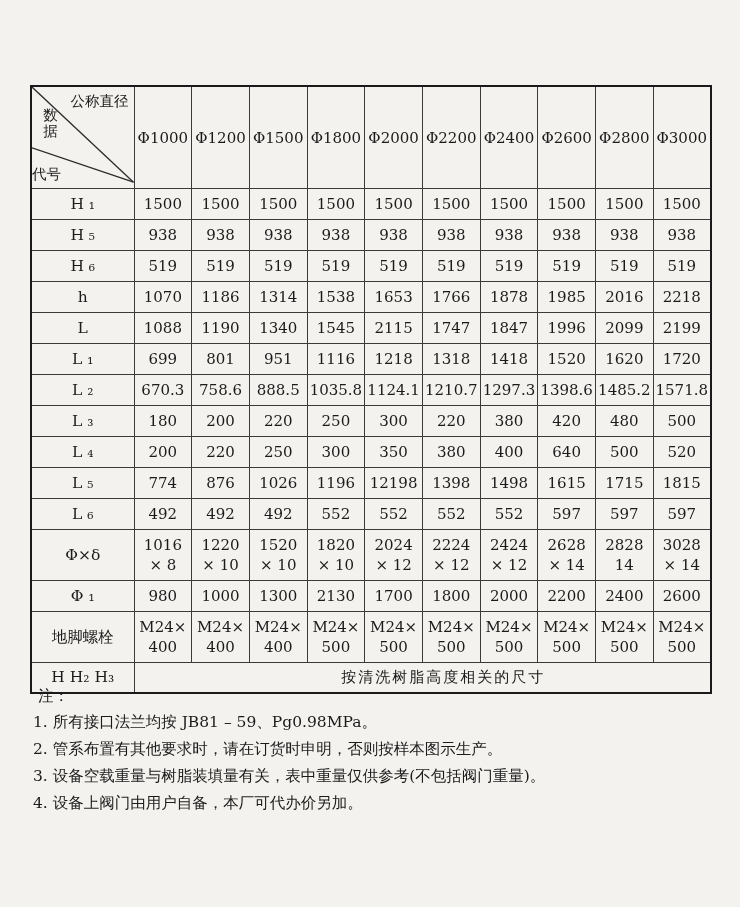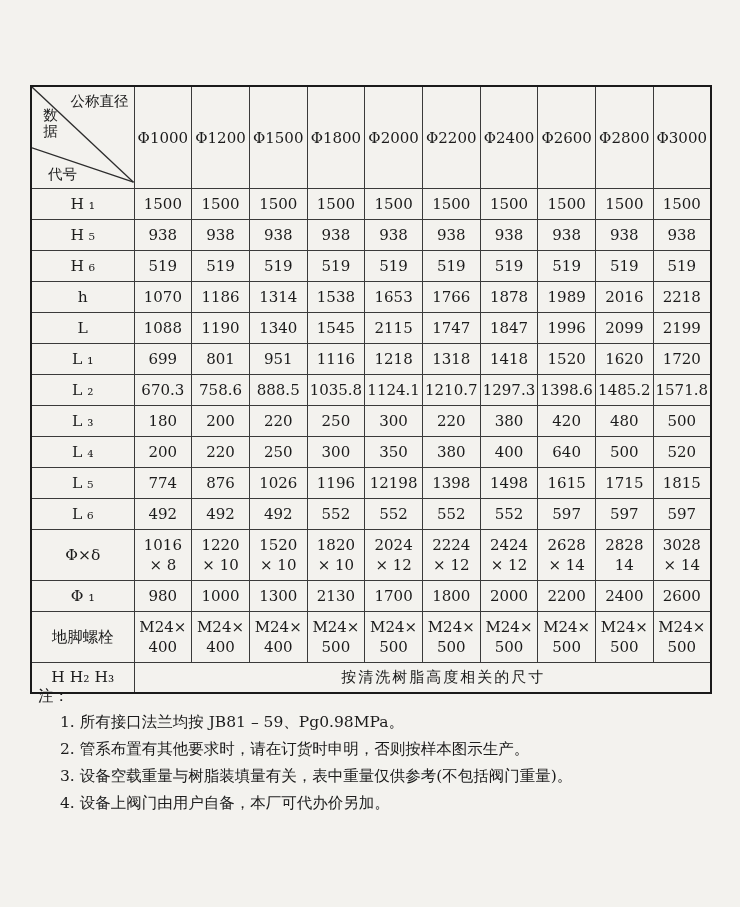--- a/index.html
+++ b/index.html
@@ -66,38 +66,38 @@
     position: absolute; top: 5px; right: 5px;
     font-size: 14.5px;
   }
   th.corner .c-mid {
     position: absolute; top: 21px; left: 9px;
     width: 1.15em; line-height: 1.08;
     font-size: 14.5px; text-align: right;
     white-space: normal;
   }
   th.corner .c-bl {
-    position: absolute; bottom: 4px; left: 16px;
+    position: absolute; bottom: 4px; left: 0;
     font-size: 14.5px;
   }
 
   .notes {
     position: absolute;
     left: 0; top: 683px;
     width: 740px;
     font-size: 15.5px;
     color: #1b1b1b;
   }
   .notes .notes-heading {
     padding-left: 38px;
     line-height: 26px;
   }
   .notes .note-item {
-    padding-left: 60px;
     line-height: 27px;
+    margin-left: 33px;
   }
 </style>
 </head>
 <body>
 
 <div class="page">
 
 
   <table class="dim-table">
     <colgroup id="colgroup">
@@ -178,21 +178,21 @@
         </tr>
         <tr class="data-row">
           <td class="row-label">h</td>
           <td>1070</td>
           <td>1186</td>
           <td>1314</td>
           <td>1538</td>
           <td>1653</td>
           <td>1766</td>
           <td>1878</td>
-          <td>1989</td>
+          <td>1985</td>
           <td>2016</td>
           <td>2218</td>
         </tr>
         <tr class="data-row">
           <td class="row-label">L</td>
           <td>1088</td>
           <td>1190</td>
           <td>1340</td>
           <td>1545</td>
           <td>2115</td>

